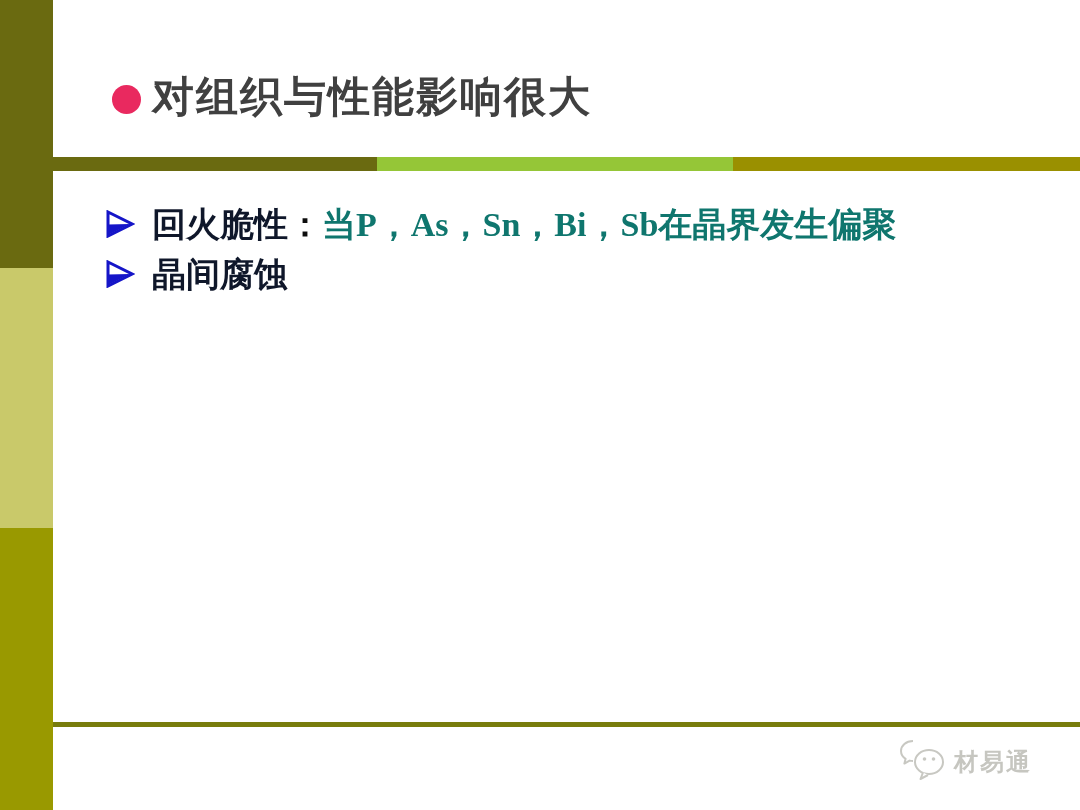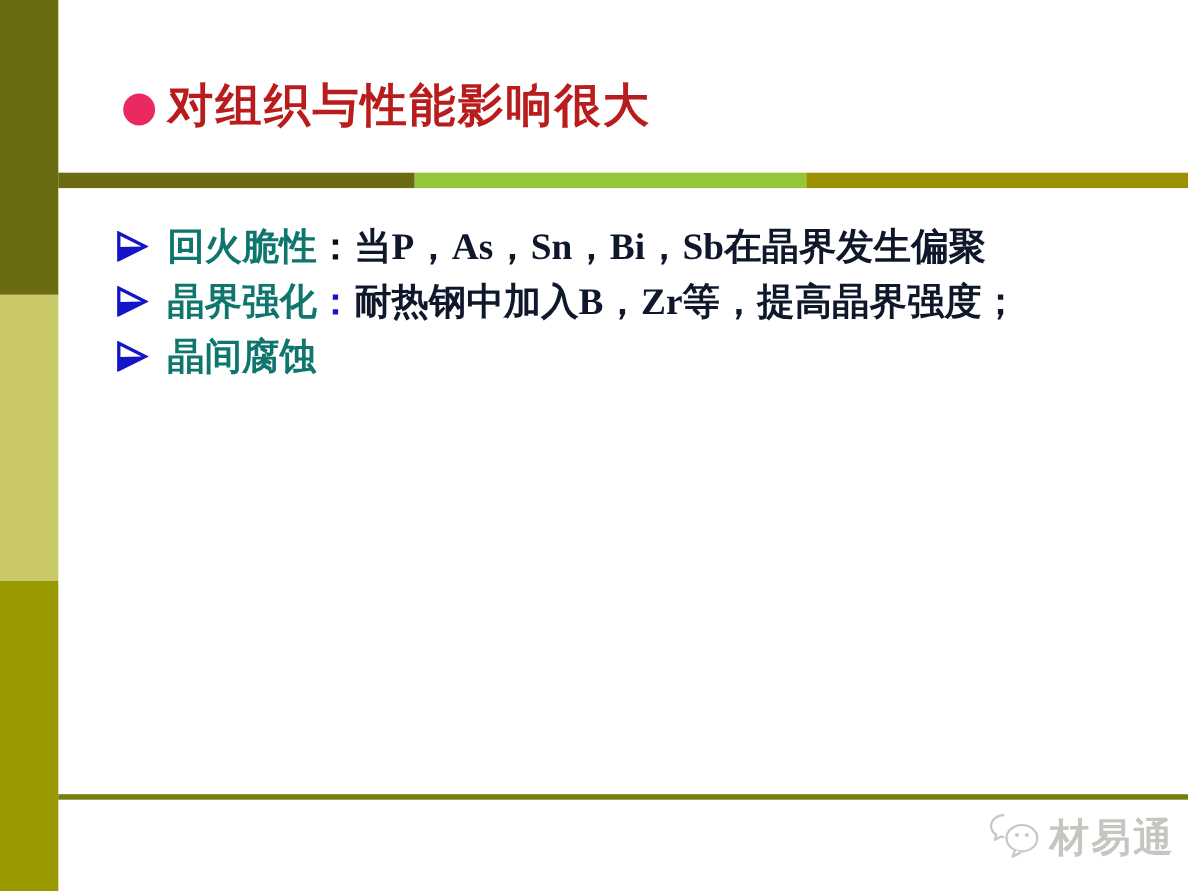--- a/index.html
+++ b/index.html
@@ -18,60 +18,60 @@
 
   
   .title-bullet {
     position:absolute; left:112px; top:85px;
     width:29px; height:29px; border-radius:50%;
     background:#e9295f;
   }
   .slide-title {
     position:absolute; left:152px; top:72px;
     font-size:42px; line-height:50px; font-weight:bold;
-    color:#b91c1c; letter-spacing:2px; white-space:nowrap;
+    color:#404040; letter-spacing:2px; white-space:nowrap;
   }
 
   
   .divider-seg1 { position:absolute; left:53px;  top:157px; width:324px; height:14px; background:#6a6a10; }
   .divider-seg2 { position:absolute; left:377px; top:157px; width:356px; height:14px; background:#95c637; }
   .divider-seg3 { position:absolute; left:733px; top:157px; width:347px; height:14px; background:#9a9000; }
 
   
   .content {
     position:absolute; left:105px; top:200px; width:945px;
     list-style:none; margin:0; padding:0;
   }
   .bullet-item {
     display:flex; align-items:flex-start;
     font-size:34px; line-height:50px; font-weight:bold;
     color:#0d0d0d;
   }
   .marker { flex:none; width:47px; padding-top:10px; }
   .marker svg { display:block; }
   .btext { flex:1; }
-  .kw    { color:#0f766e; }
+  .kw    { color:#0f172a; }
   .colon { color:#1515c8; }
   .colon.dark { color:#0d0d0d; }
-  .rest  { color:#0f172a; }
+  .rest  { color:#0f766e; }
 
   
   .bottom-rule {
     position:absolute; left:53px; top:722px;
     width:1027px; height:5px; background:#787c0c;
   }
 
   
   .watermark {
     position:absolute; left:898px; top:738px;
     display:flex; align-items:center;
   }
   .wm-icon { margin-right:6px; }
   .wm-text {
-    font-size:36px; font-weight:bold; letter-spacing:2px;
+    font-size:24px; font-weight:bold; letter-spacing:2px;
     color:#c6c6c0;
     text-shadow:1px 1px 0 #ffffff;
     white-space:nowrap;
   }
 </style>
 </head>
 <body>
 
 <div class="side-top"></div>
 <div class="side-mid"></div>
@@ -90,29 +90,20 @@
     <span class="marker">
       <svg width="30" height="28" viewBox="0 0 30 28">
         <polygon points="3,2 27,14 3,26" fill="#ffffff" stroke="#1515c8" stroke-width="3" stroke-linejoin="miter"></polygon>
         <polygon points="3,14.5 25,14 3,25" fill="#1515c8"></polygon>
       </svg>
     </span>
     <span class="btext"><span class="kw">回火脆性</span><span class="colon dark">：</span><span class="rest">当P，As，Sn，Bi，Sb在晶界发生偏聚</span><br></span>
   </li>
 
 
-  <li class="bullet-item">
-    <span class="marker">
-      <svg width="30" height="28" viewBox="0 0 30 28">
-        <polygon points="3,2 27,14 3,26" fill="#ffffff" stroke="#1515c8" stroke-width="3" stroke-linejoin="miter"></polygon>
-        <polygon points="3,14.5 25,14 3,25" fill="#1515c8"></polygon>
-      </svg>
-    </span>
-    <span class="btext"><span class="kw">晶界强化</span><span class="colon">：</span><span class="rest">耐热钢中加入B，Zr等，提高晶界强度；</span></span>
-  </li>
 
 
   <li class="bullet-item">
     <span class="marker">
       <svg width="30" height="28" viewBox="0 0 30 28">
         <polygon points="3,2 27,14 3,26" fill="#ffffff" stroke="#1515c8" stroke-width="3" stroke-linejoin="miter"></polygon>
         <polygon points="3,14.5 25,14 3,25" fill="#1515c8"></polygon>
       </svg>
     </span>
     <span class="btext"><span class="kw">晶间腐蚀</span></span>

